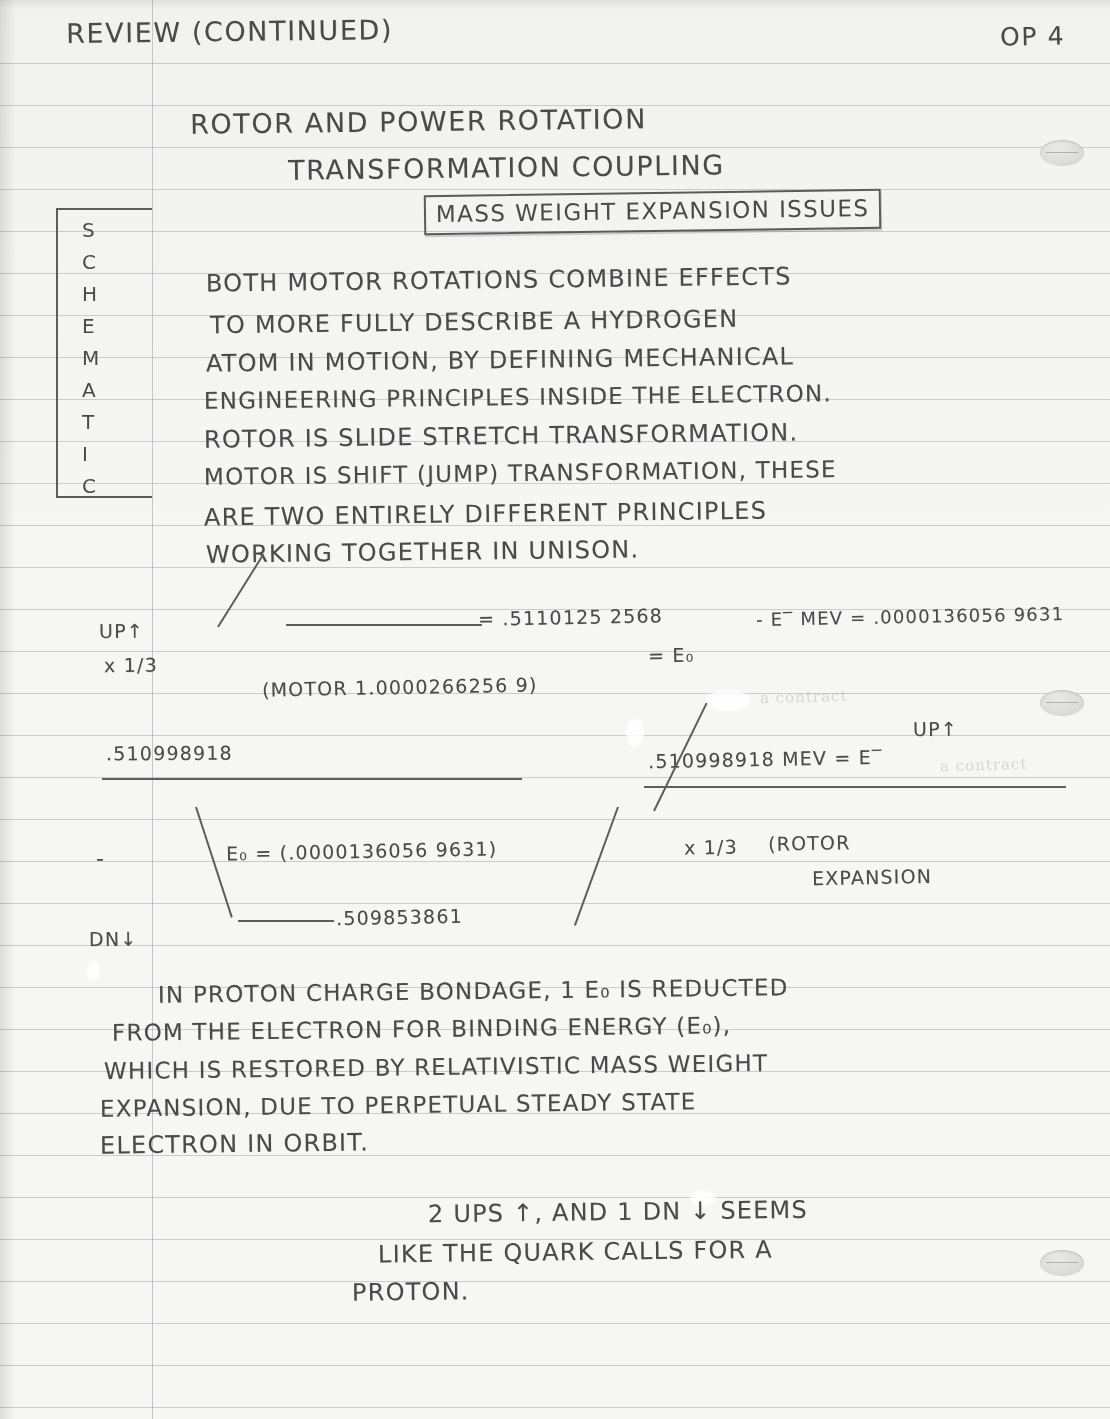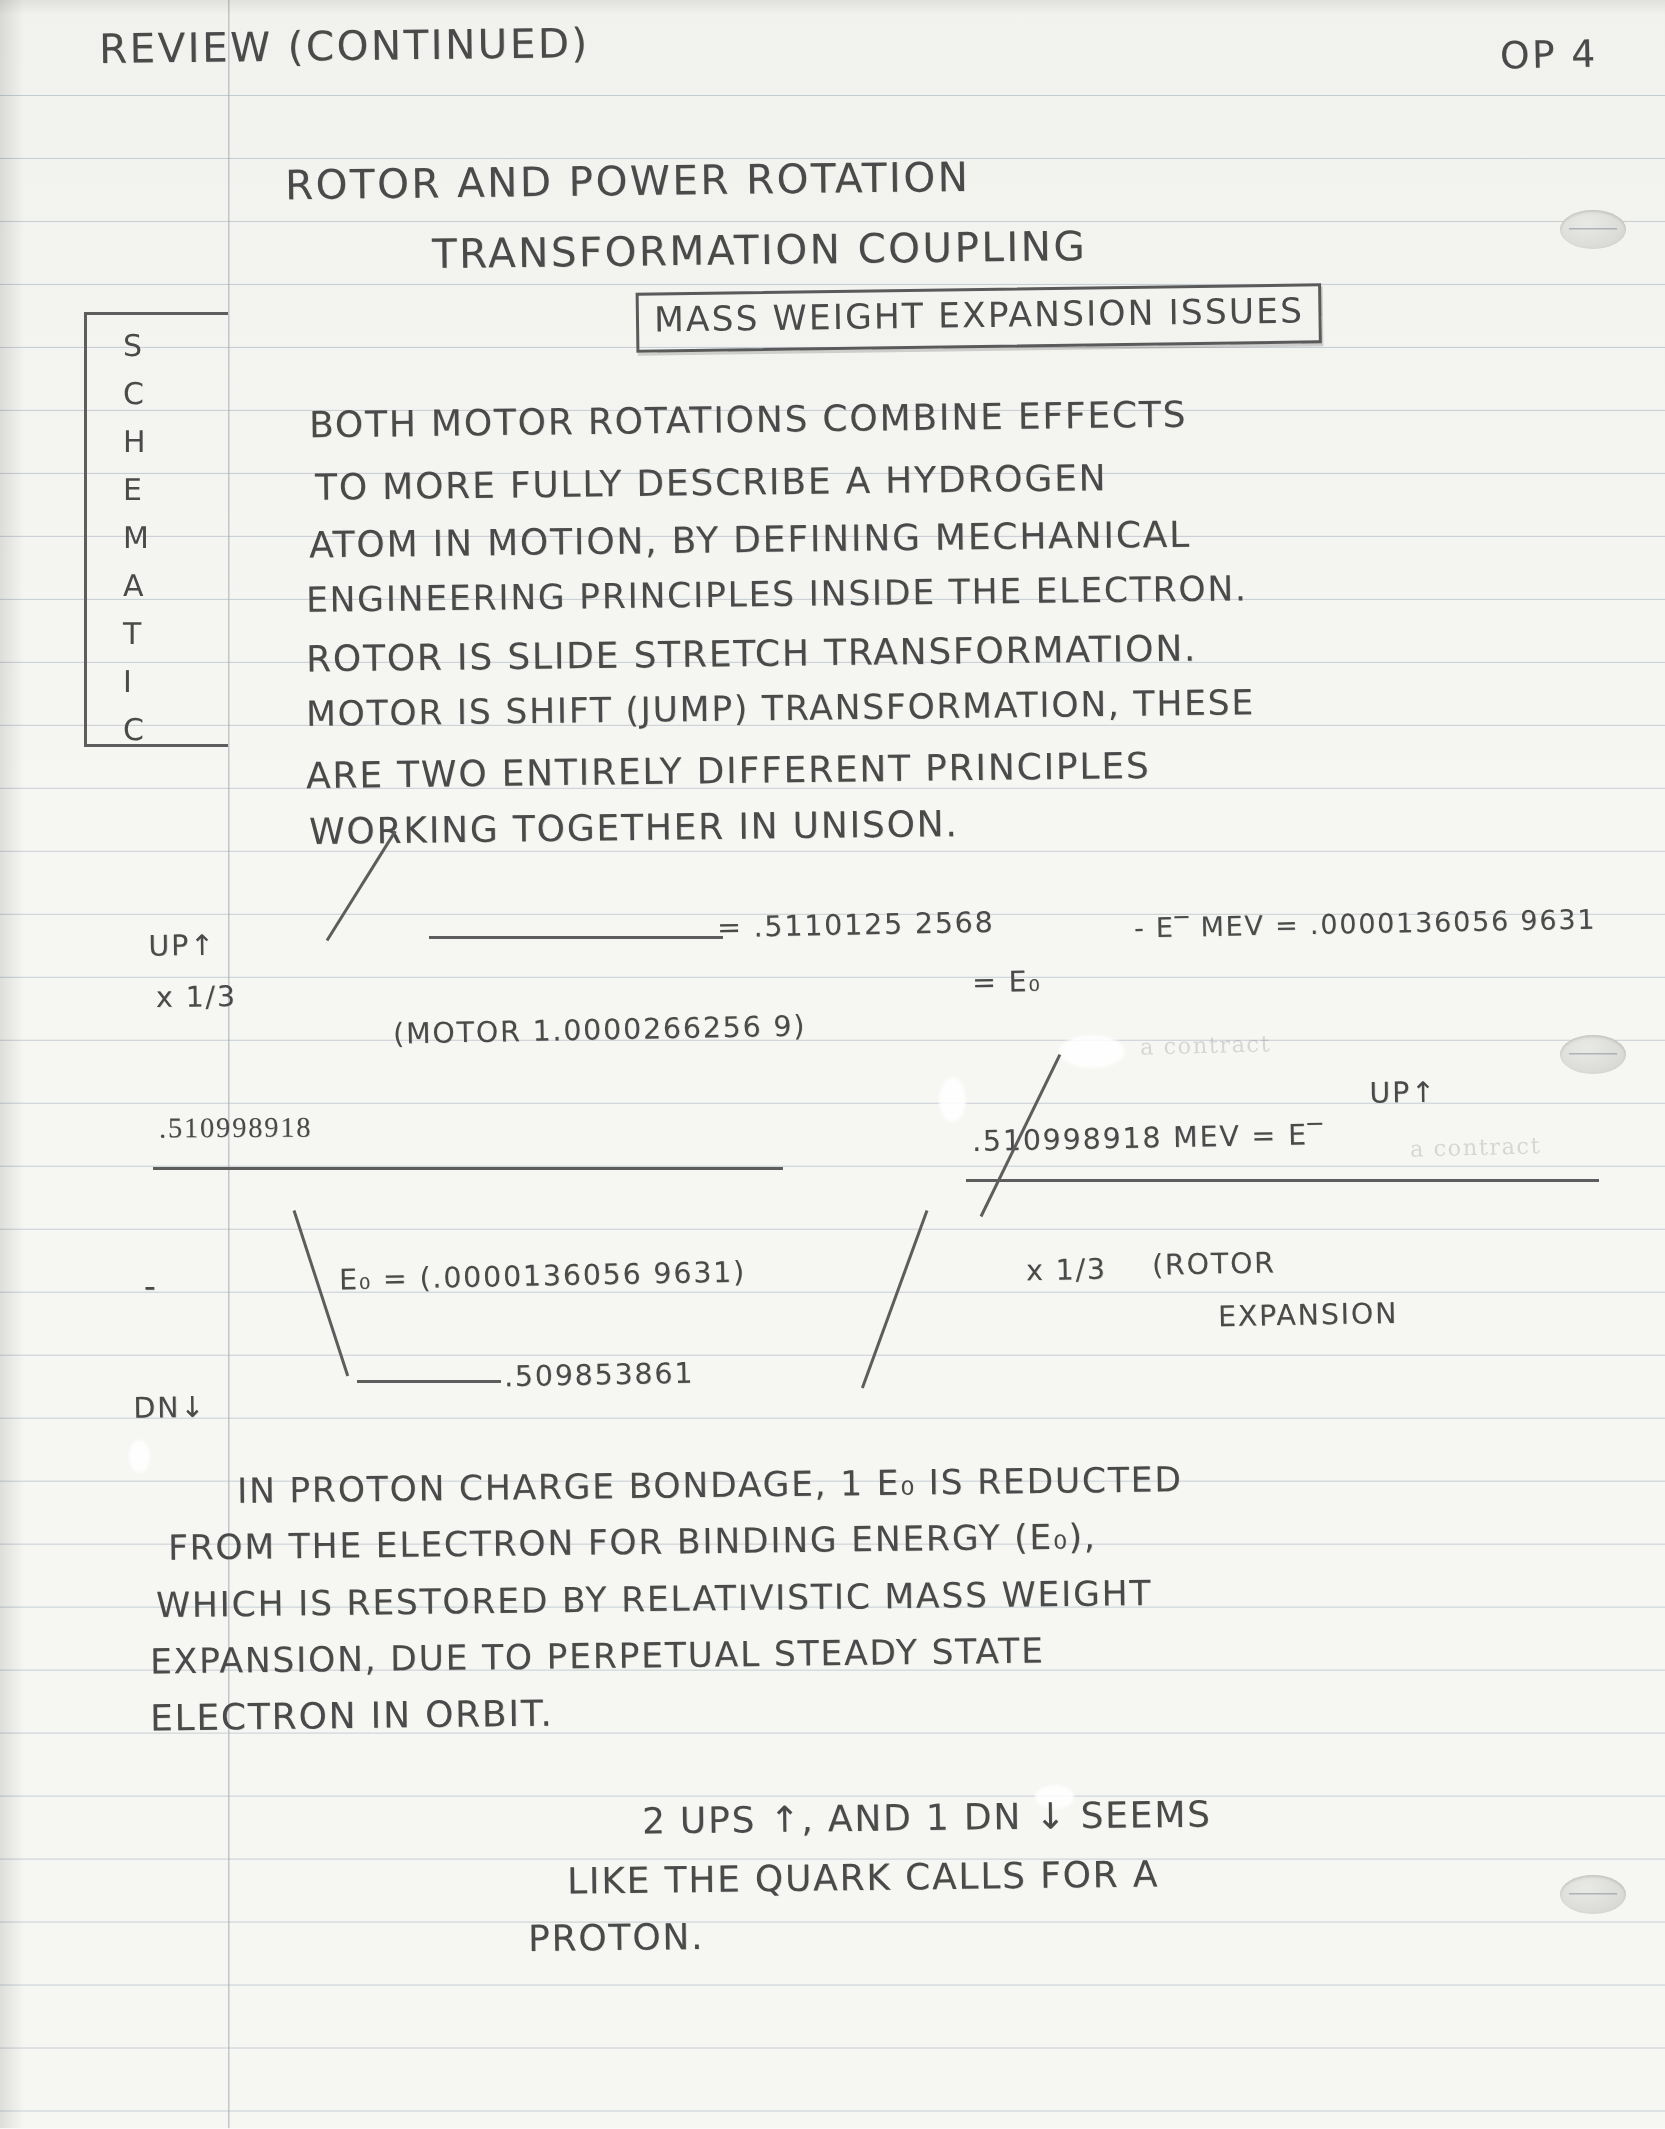--- a/index.html
+++ b/index.html
@@ -105,21 +105,21 @@
     letter-spacing: 1.6px;
   }
   .hw.b {   
     font-size: 24px;
   }
   .hw.s {   
     font-size: 19px;
   }
   .sk1 { transform: rotate(-1.1deg); }
   .sk2 { transform: rotate(-0.7deg); }
-  .sk0 { transform: rotate(-0.3deg); font-family: Liberation Serif, serif; }
+  .sk0 { transform: rotate(-0.3deg); }
 
   
   .boxed {
     position: absolute;
     border: 2px solid #5a5a5a;
     padding: 4px 10px 6px 10px;
     box-shadow: 1px 2px 0 rgba(90,90,90,0.25);
     transform: rotate(-0.8deg);
   }
   .boxed .inner {

